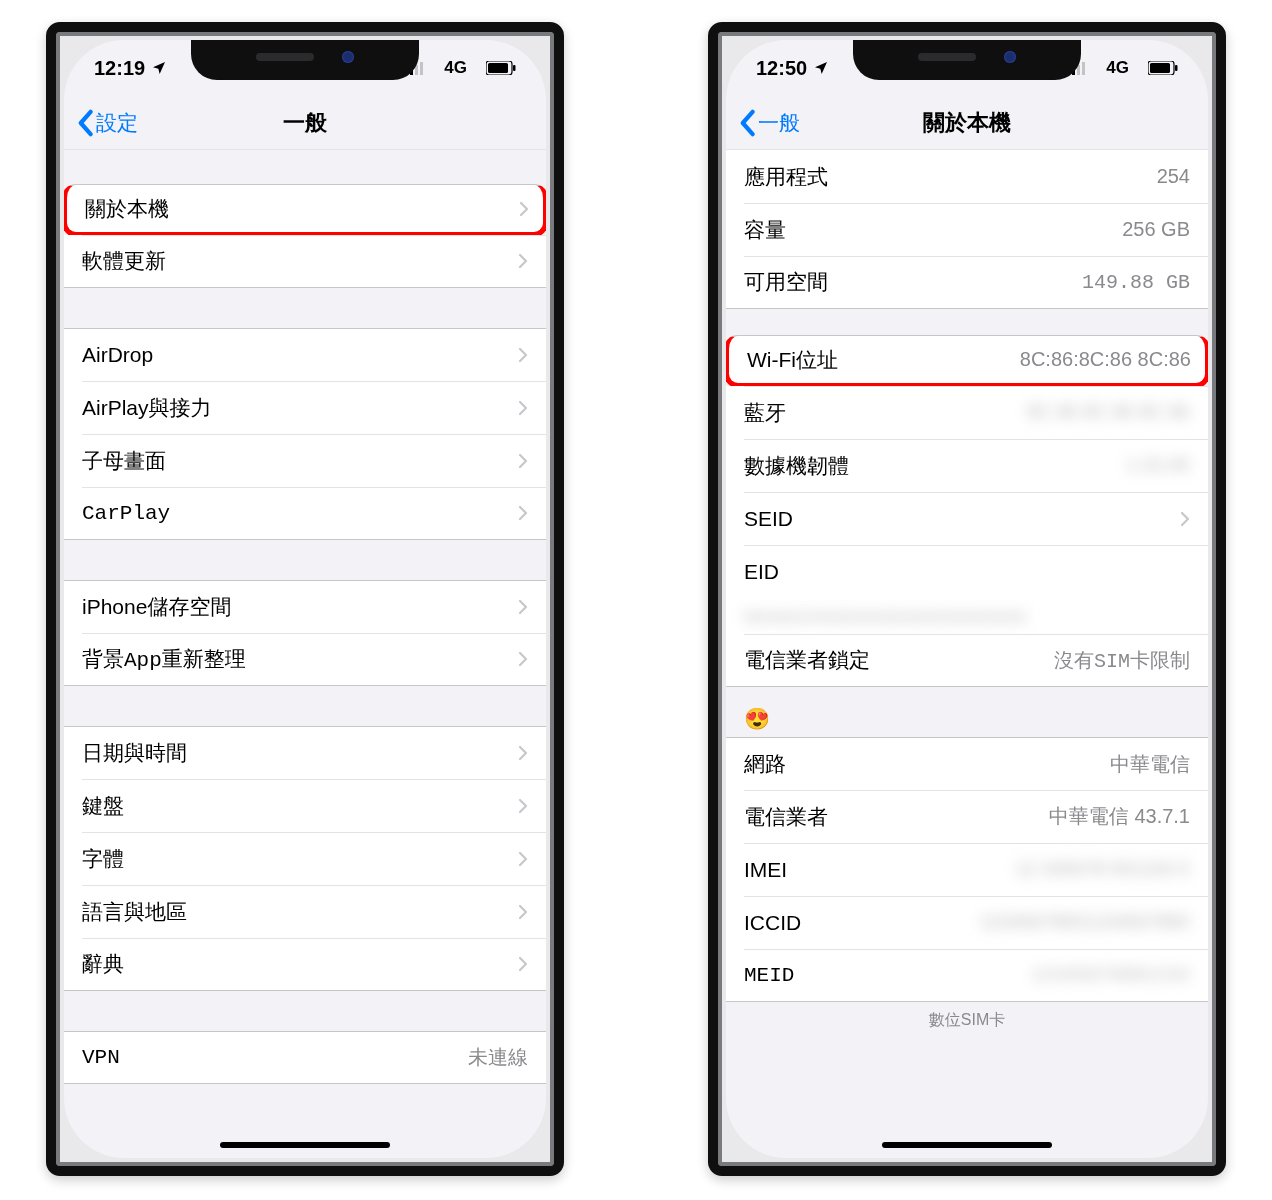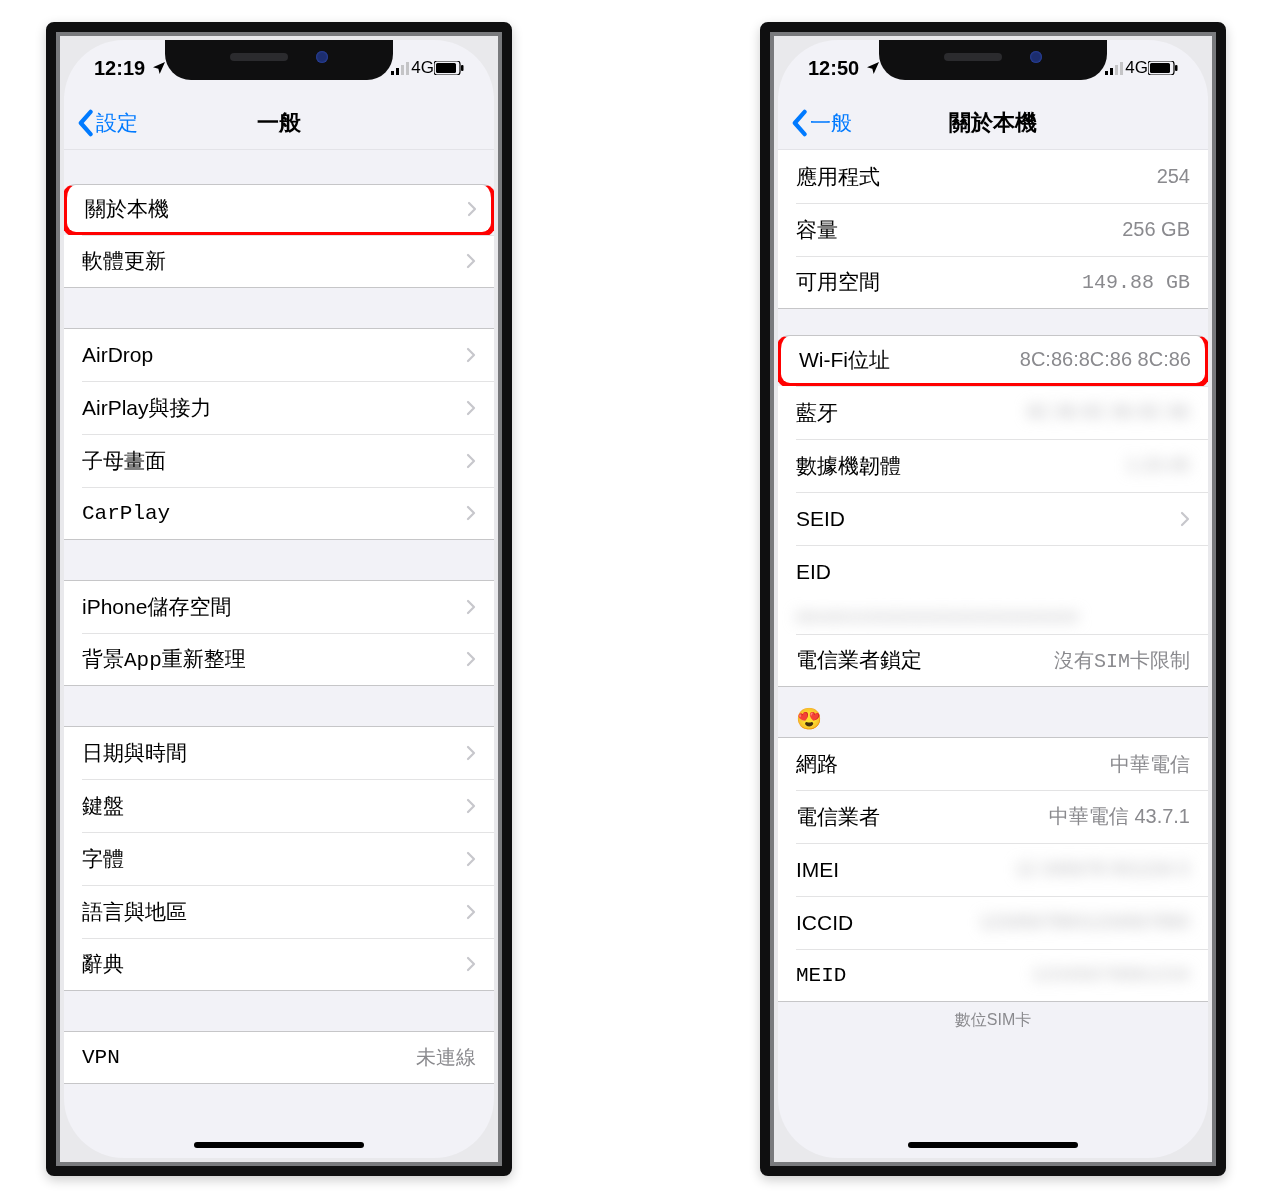--- a/index.html
+++ b/index.html
@@ -20,24 +20,24 @@
     width:1272px;
     height:1200px;
     background:var(--bg);
     font-family:-apple-system,BlinkMacSystemFont,"Helvetica Neue",Arial,"PingFang TC","Microsoft JhengHei",sans-serif;
     color:var(--text);
     display:flex;
     justify-content:space-between;
     padding:22px 46px;
   }
   .phone{
-    width:466px;
+    width:518px;
     height:1154px;
     background:var(--phone-inner);
-    border-radius:8px;
+    border-radius:14px;
     border:10px solid var(--phone-border);
     box-shadow:inset 0 0 0 4px #797a7d, 0 4px 12px rgba(0,0,0,.2);
     position:relative;
     overflow:hidden;
   }
   .screen{
     position:absolute;
     inset:8px;
     border-radius:60px;
     background:var(--group-bg);
@@ -62,21 +62,21 @@
   .power{top:250px;height:110px;}
   
   .status{
     height:56px;
     display:flex; justify-content:space-between; align-items:center;
     padding:0 30px;
     font-size:20px;
     font-weight:600;
   }
   .status .left{display:flex;align-items:center;gap:6px;}
-  .status .right{display:flex;align-items:center;gap:0;font-size:17px;font-weight:400;}
+  .status .right{display:flex;align-items:center;gap:19px;font-size:17px;font-weight:700;}
   .loc-icon svg, .sig svg, .batt svg{display:block;}
   
   .nav{
     height:54px;
     display:flex; align-items:center;
     padding:0 12px;
     background:var(--group-bg);
     border-bottom:1px solid rgba(0,0,0,.06);
   }
   .nav .back{

